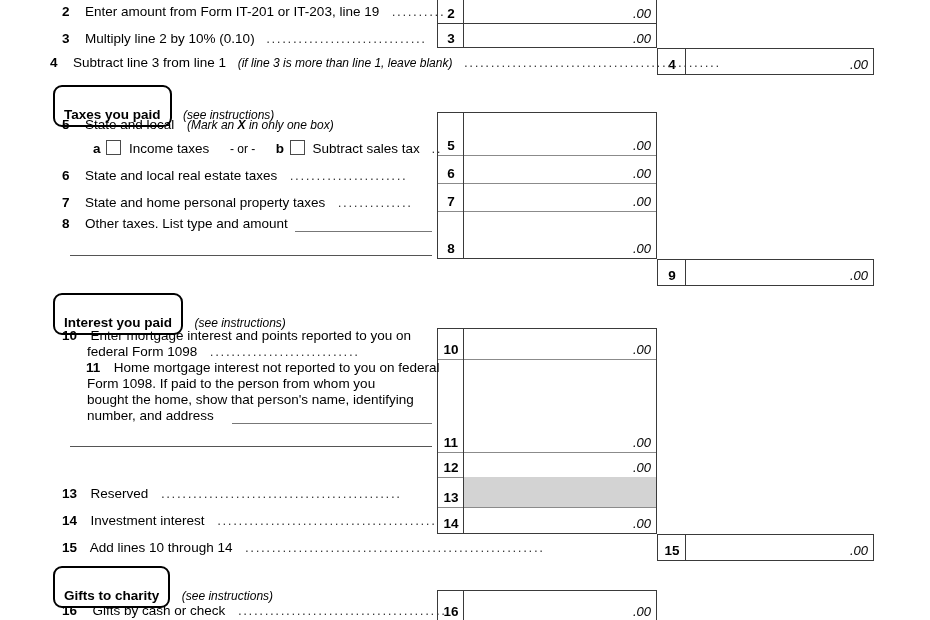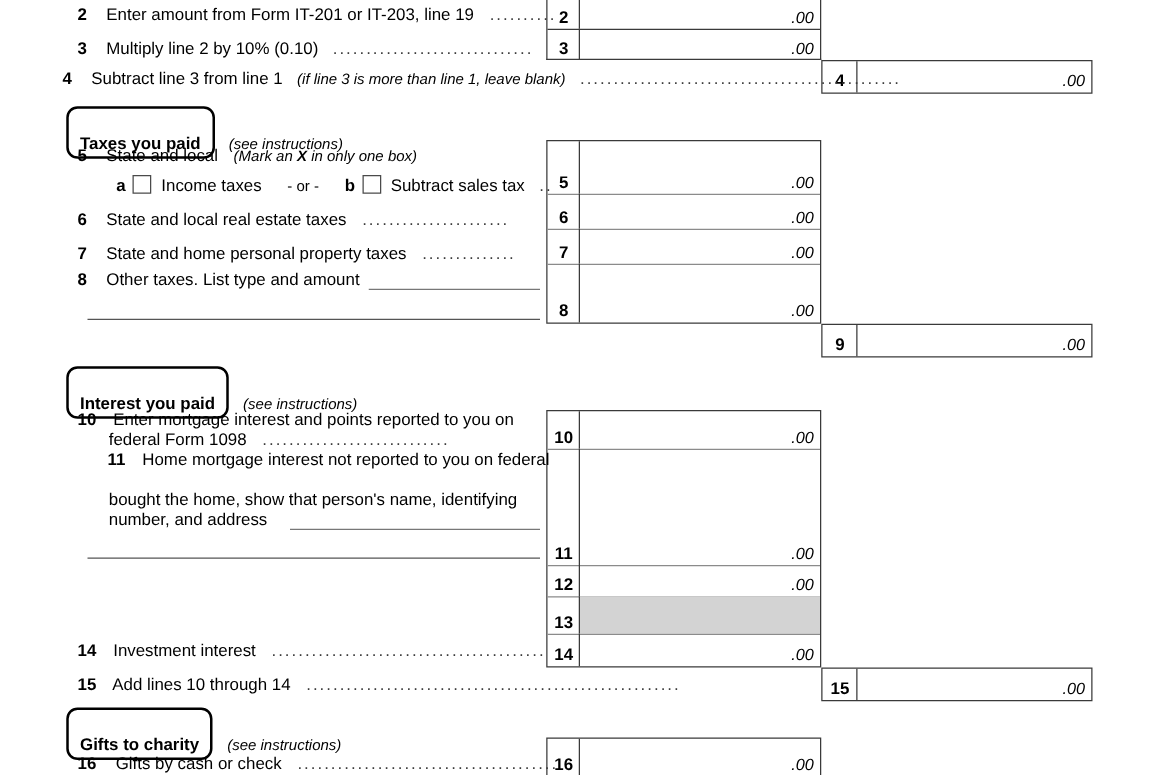--- a/index.html
+++ b/index.html
@@ -305,30 +305,40 @@
     <span>federal Form 1098</span>
     <span style="display:inline-block;width:5px;"></span>
     <span class="lead">............................</span>
   </div>
 
   <div class="abs ln" style="left:62px;top:360px;white-space:nowrap;margin-left:24px;">
     <span class="num">11</span>
     <span style="display:inline-block;width:6px;"></span>
     <span>Home mortgage interest not reported to you on federal</span>
   </div>
+  <div class="abs ln" style="left:87px;top:376px;white-space:nowrap;">
+    <span>Form 1098. If paid to the person from whom you</span>
+  </div>
   <div class="abs ln" style="left:87px;top:392px;white-space:nowrap;">
     <span>bought the home, show that person's name, identifying</span>
   </div>
   <div class="abs ln" style="left:87px;top:408px;white-space:nowrap;">
     <span>number, and address</span>
   </div>
   <div class="rule" style="left:232px;top:423px;width:200px;"></div>
   <div class="rule dk" style="left:70px;top:446px;width:362px;"></div>
 
 
+  <div class="abs ln" style="left:62px;top:486px;white-space:nowrap;">
+    <span class="num">13</span>
+    <span style="display:inline-block;width:6px;"></span>
+    <span>Reserved</span>
+    <span style="display:inline-block;width:5px;"></span>
+    <span class="lead">.............................................</span>
+  </div>
 
   <div class="abs ln" style="left:62px;top:513px;white-space:nowrap;">
     <span class="num">14</span>
     <span style="display:inline-block;width:6px;"></span>
     <span>Investment interest</span>
     <span style="display:inline-block;width:5px;"></span>
     <span class="lead">.........................................</span>
   </div>
 
   <div class="grp" style="left:657px;top:534px;width:217px;height:27px;">

